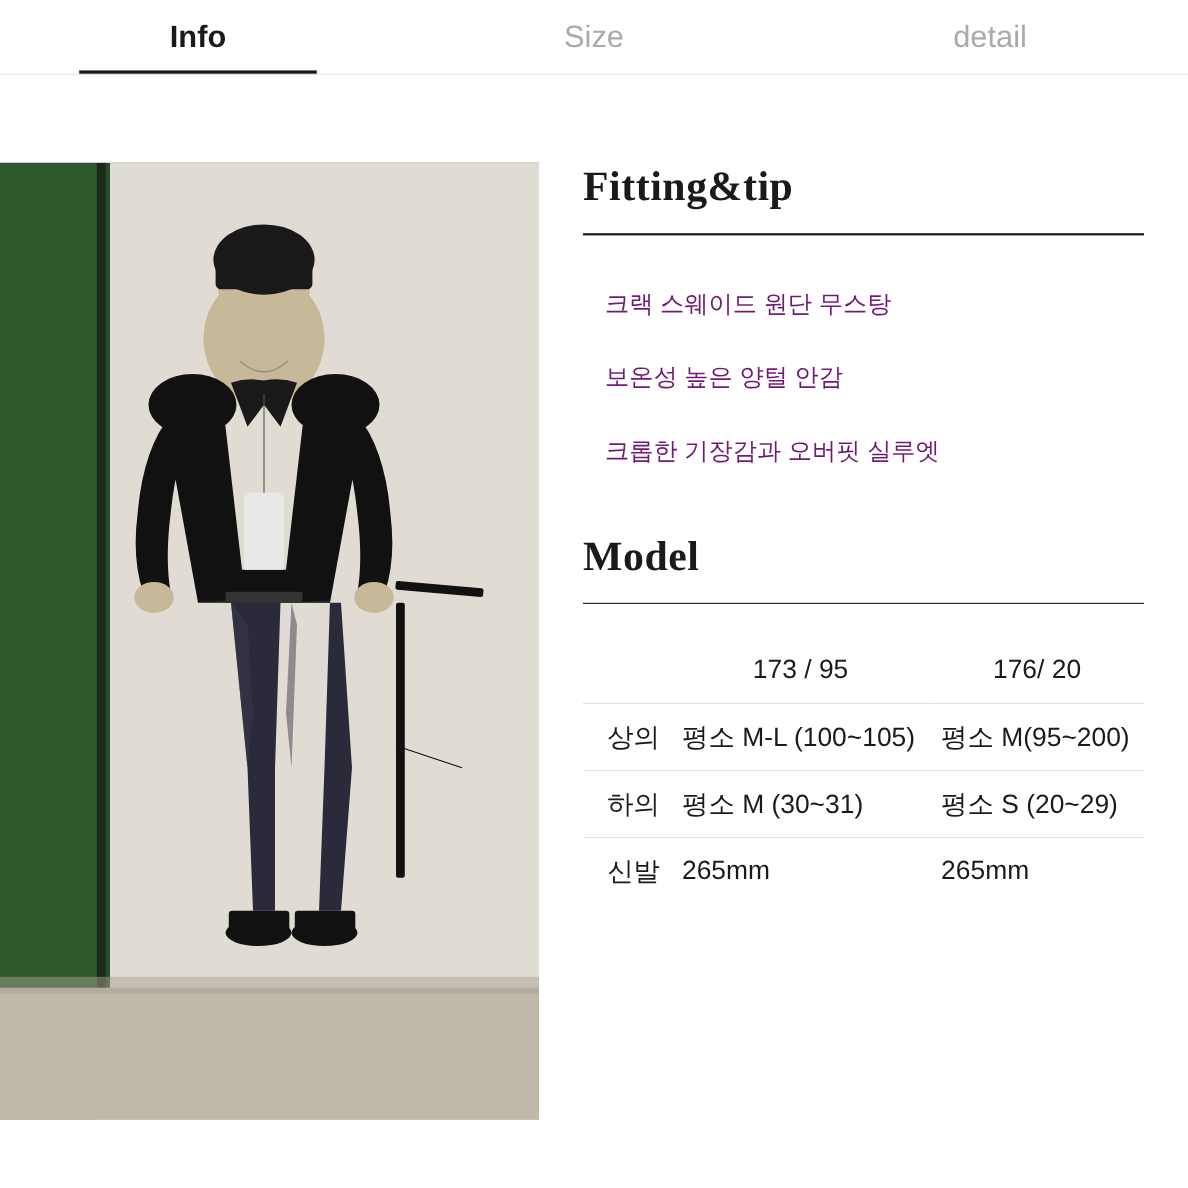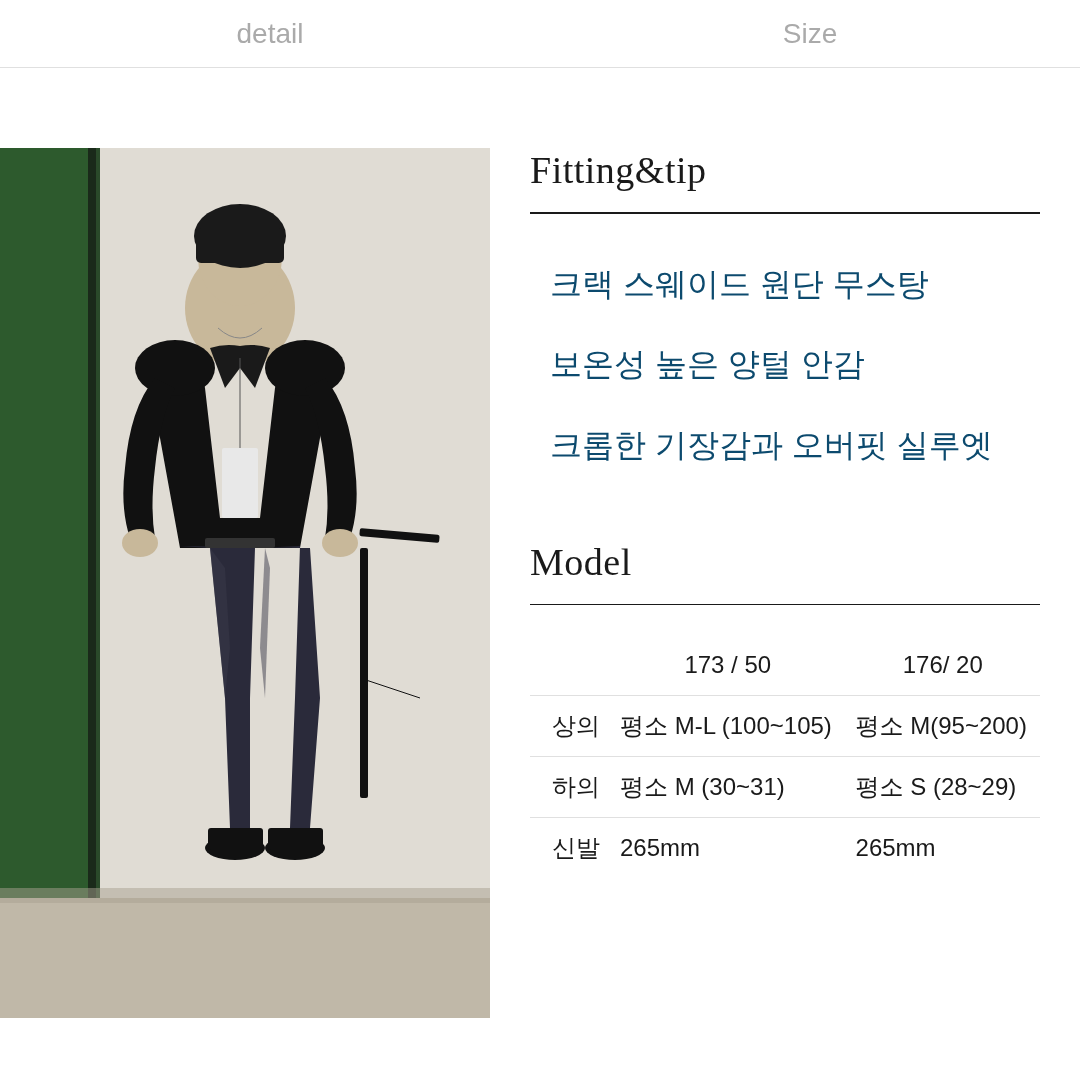--- a/index.html
+++ b/index.html
@@ -86,50 +86,50 @@
     }
 
     
     .info-area {
       flex: 1;
       padding: 0 40px;
     }
 
     .section-title {
       font-size: 38px;
-      font-weight: 400;
+      font-weight: 700;
       color: #1a1a1a;
       margin-bottom: 20px;
       font-family: Georgia, 'Times New Roman', serif;
       letter-spacing: 0.5px;
     }
 
     .section-divider {
       width: 100%;
       height: 1.5px;
       background: #1a1a1a;
       margin-bottom: 30px;
     }
 
     .fitting-tips {
       display: flex;
       flex-direction: column;
       gap: 0;
     }
 
     .tip-item {
-      font-size: 32px;
-      color: #0c4a6e;
+      font-size: 22px;
+      color: #701a75;
       padding: 18px 20px;
       line-height: 1.4;
     }
 
     
     .model-section {
-      margin-top: 54px;
+      margin-top: 40px;
     }
 
     .model-table {
       width: 100%;
       border-collapse: collapse;
       margin-top: 0;
     }
 
     .model-table thead tr th {
       font-size: 24px;
@@ -154,25 +154,28 @@
 
     .model-table tbody tr td:first-child {
       text-align: right;
       font-weight: 500;
     }
   </style>
 </head>
 <body>
 
 <nav class="tab-nav">
+  <div class="tab-item active">
+    <span>Info</span>
+  </div>
+  <div class="tab-item inactive">
+    <span>Size</span>
+  </div>
   <div class="tab-item inactive">
     <span>detail</span>
-  </div>
-  <div class="tab-item inactive">
-    <span>Size</span>
   </div>
 </nav>
 
 <div class="main-content">
 
   <div class="image-area">
     <div class="person-silhouette">
       
       <svg width="490" height="870" viewBox="0 0 490 870" xmlns="http://www.w3.org/2000/svg">
 
@@ -244,34 +247,34 @@
       </div>
     </section>
 
     <section class="model-section">
       <h2 class="section-title">Model</h2>
       <div class="section-divider"></div>
       <table class="model-table">
         <thead>
           <tr>
             <th></th>
-            <th>173 / 50</th>
+            <th>173 / 95</th>
             <th>176/ 20</th>
           </tr>
         </thead>
         <tbody>
           <tr>
             <td>상의</td>
             <td>평소 M-L (100~105)</td>
             <td>평소 M(95~200)</td>
           </tr>
           <tr>
             <td>하의</td>
             <td>평소 M (30~31)</td>
-            <td>평소 S (28~29)</td>
+            <td>평소 S (20~29)</td>
           </tr>
           <tr>
             <td>신발</td>
             <td>265mm</td>
             <td>265mm</td>
           </tr>
         </tbody>
       </table>
     </section>
 

